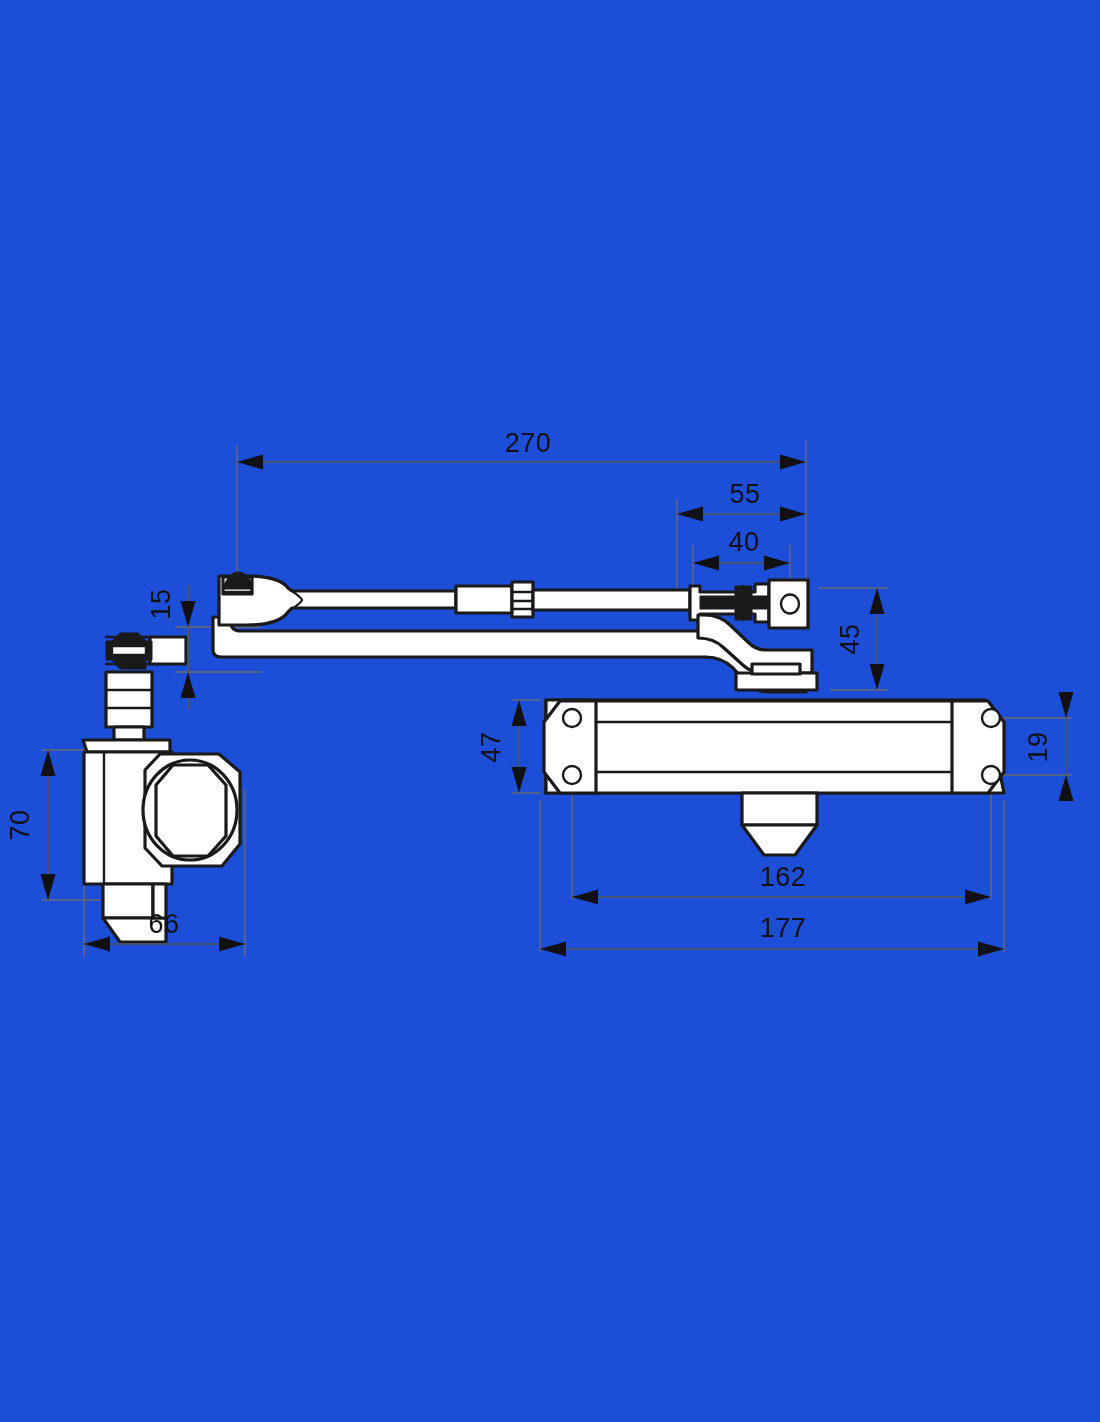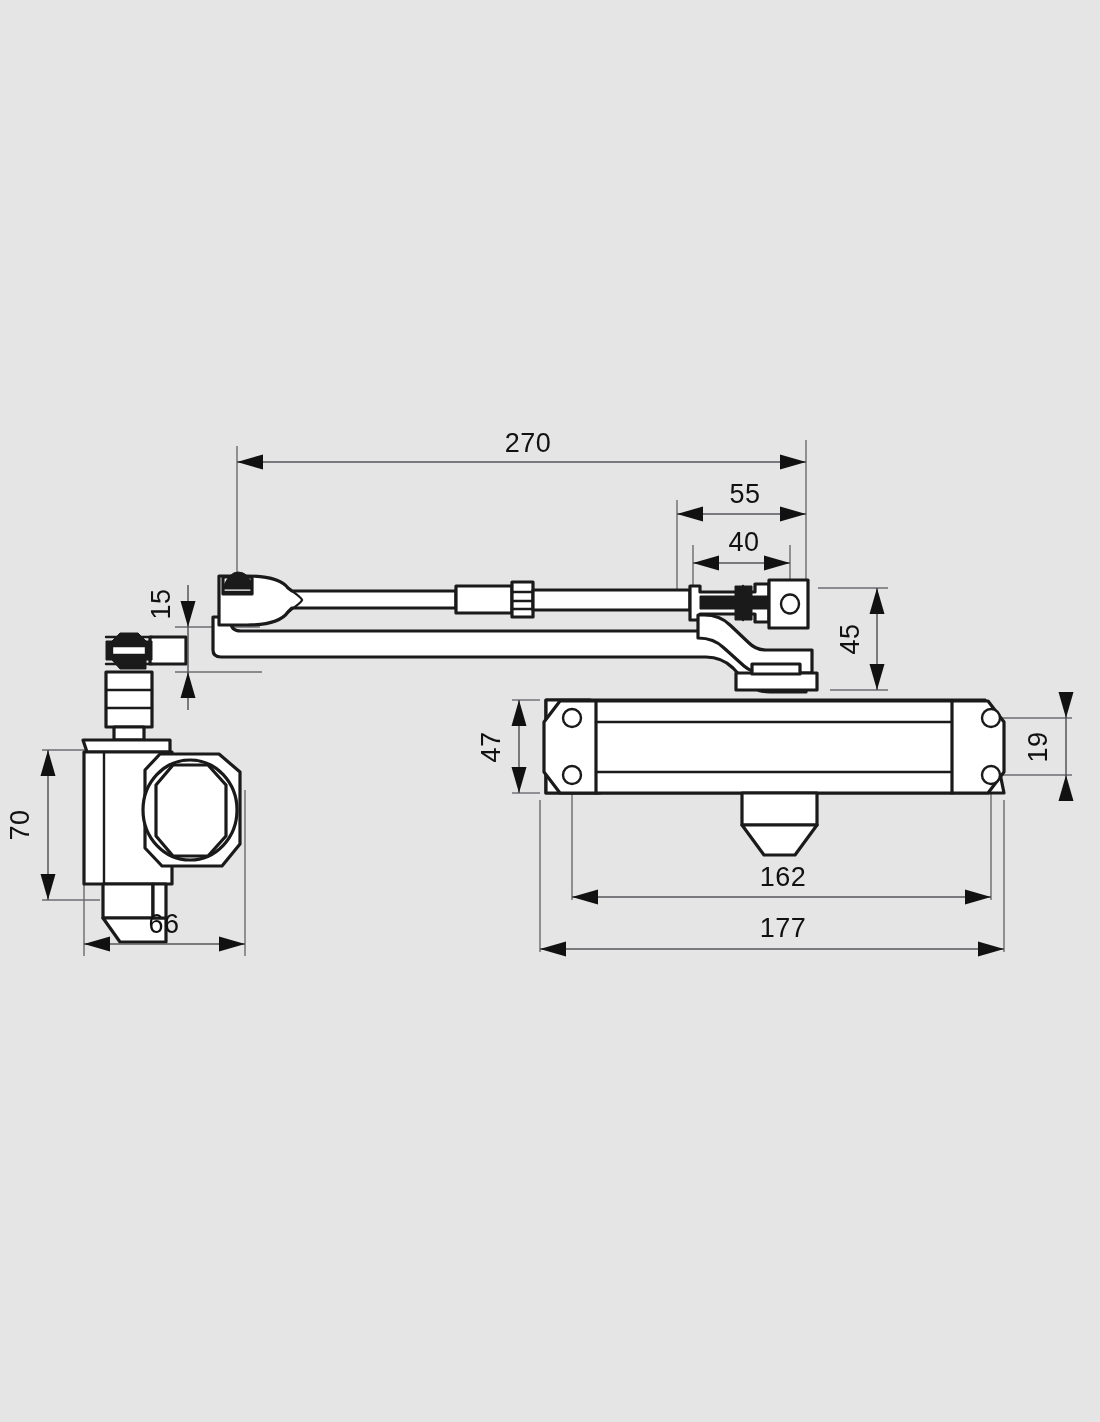--- a/index.html
+++ b/index.html
@@ -10,21 +10,21 @@
   body {
     width: 1100px;
     height: 1422px;
     font-family: "Liberation Sans", sans-serif;
     overflow: hidden;
   }
   #drawing-root {
     position: relative;
     width: 1100px;
     height: 1422px;
-    background: #e5e5e5;
+    background: #1d4ed8;
   }
   svg#tech-drawing {
     display: block;
     width: 1100px;
     height: 1422px;
   }
   .part-line {
     fill: none;
     stroke: #1a1a1a;
     stroke-width: 3.2;

